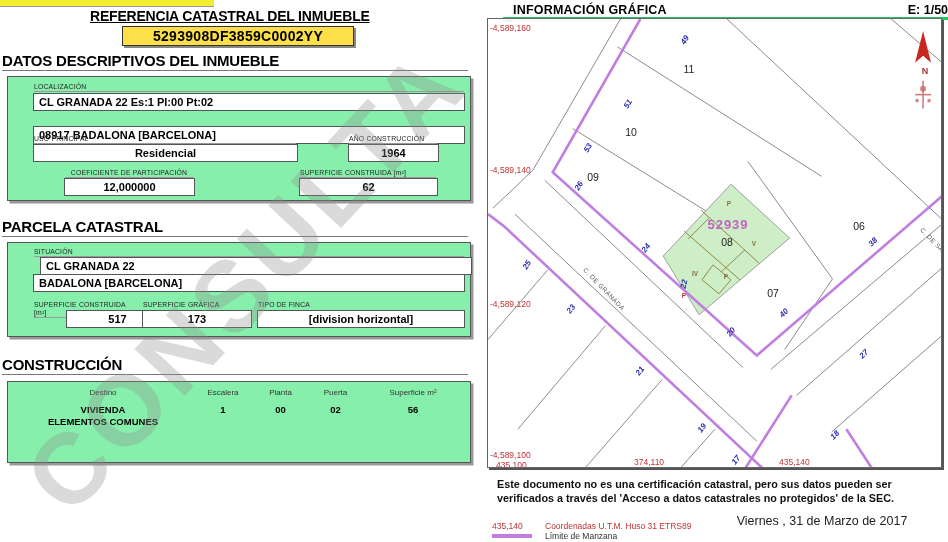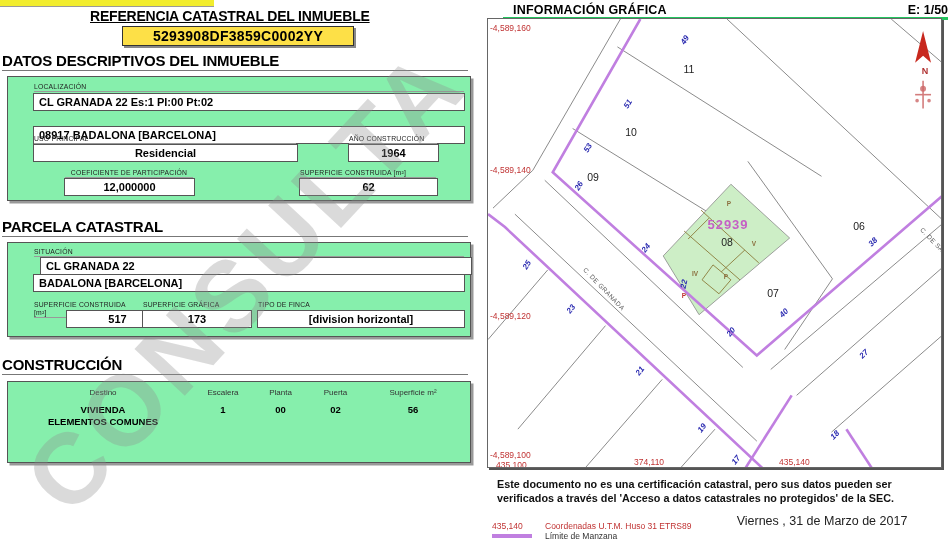--- a/index.html
+++ b/index.html
@@ -165,21 +165,21 @@
             <path d="M429,76 L445,76"></path>
           </g>
           <circle cx="437" cy="70" r="3" fill="#cc6666" opacity="0.8"></circle>
           <circle cx="431" cy="82" r="1.8" fill="#cc6666" opacity="0.8"></circle>
           <circle cx="443" cy="82" r="1.8" fill="#cc6666" opacity="0.8"></circle>
         </g>
       </svg>
       <div id="map-labels">
           <span class="ml utm" style="left: 2px; top: 4px;">-4,589,160</span>
           <span class="ml utm" style="left: 2px; top: 146px;">-4,589,140</span>
-          <span class="ml utm" style="left: 2px; top: 292px;">-4,589,120</span>
+          <span class="ml utm" style="left: 2px; top: 280px;">-4,589,120</span>
           <span class="ml utm" style="left: 2px; top: 431px;">-4,589,100</span>
           <span class="ml utm" style="left: 8px; top: 441px;">435,100</span>
           <span class="ml utm" style="left: 146px; top: 438px;">374,110</span>
           <span class="ml utm" style="left: 291px; top: 438px;">435,140</span>
           <span class="ml parcel" style="left: 201px; top: 50px; transform: translate(-50%, -50%);">11</span>
           <span class="ml parcel" style="left: 143px; top: 113px; transform: translate(-50%, -50%);">10</span>
           <span class="ml parcel" style="left: 105px; top: 158px; transform: translate(-50%, -50%);">09</span>
           <span class="ml parcel" style="left: 371px; top: 207px; transform: translate(-50%, -50%);">06</span>
           <span class="ml parcel" style="left: 285px; top: 274px; transform: translate(-50%, -50%);">07</span>
           <span class="ml parcel" style="left: 239px; top: 223px; transform: translate(-50%, -50%);">08</span>

